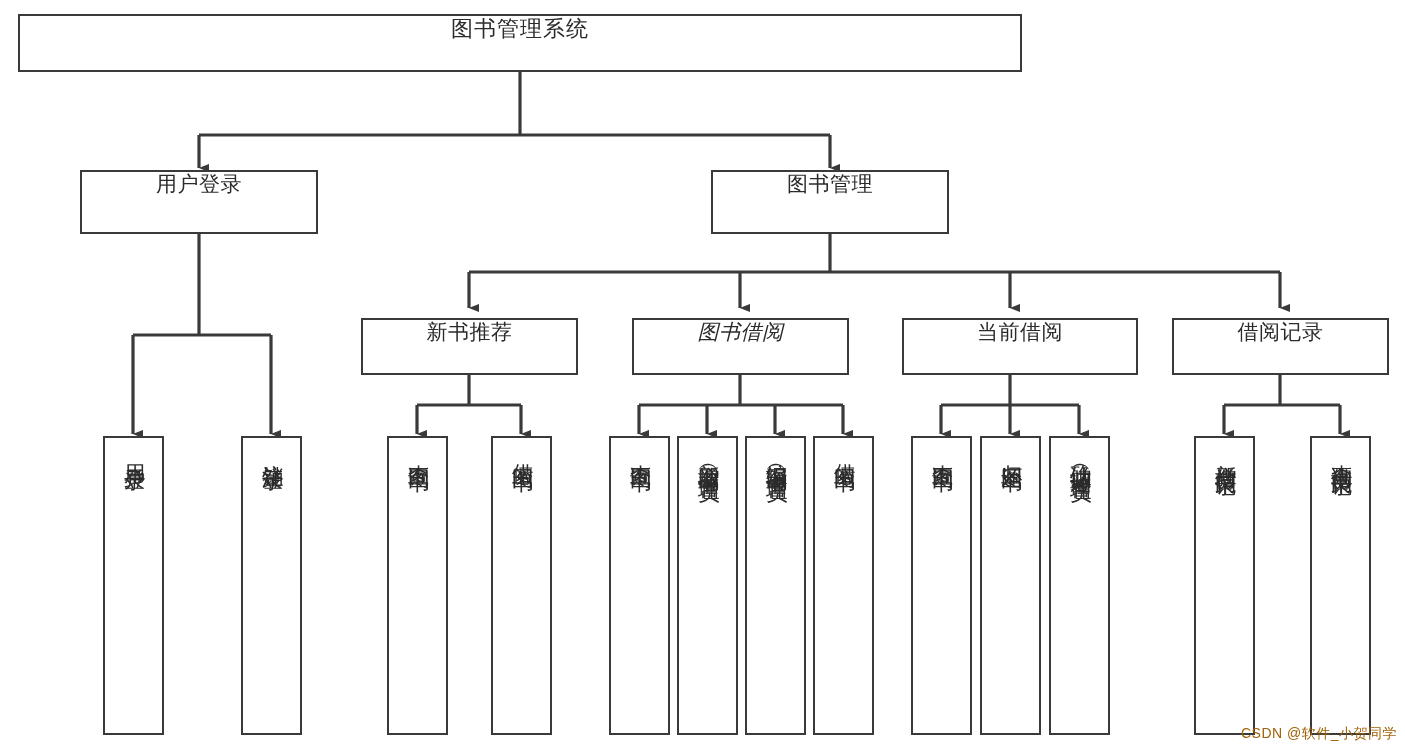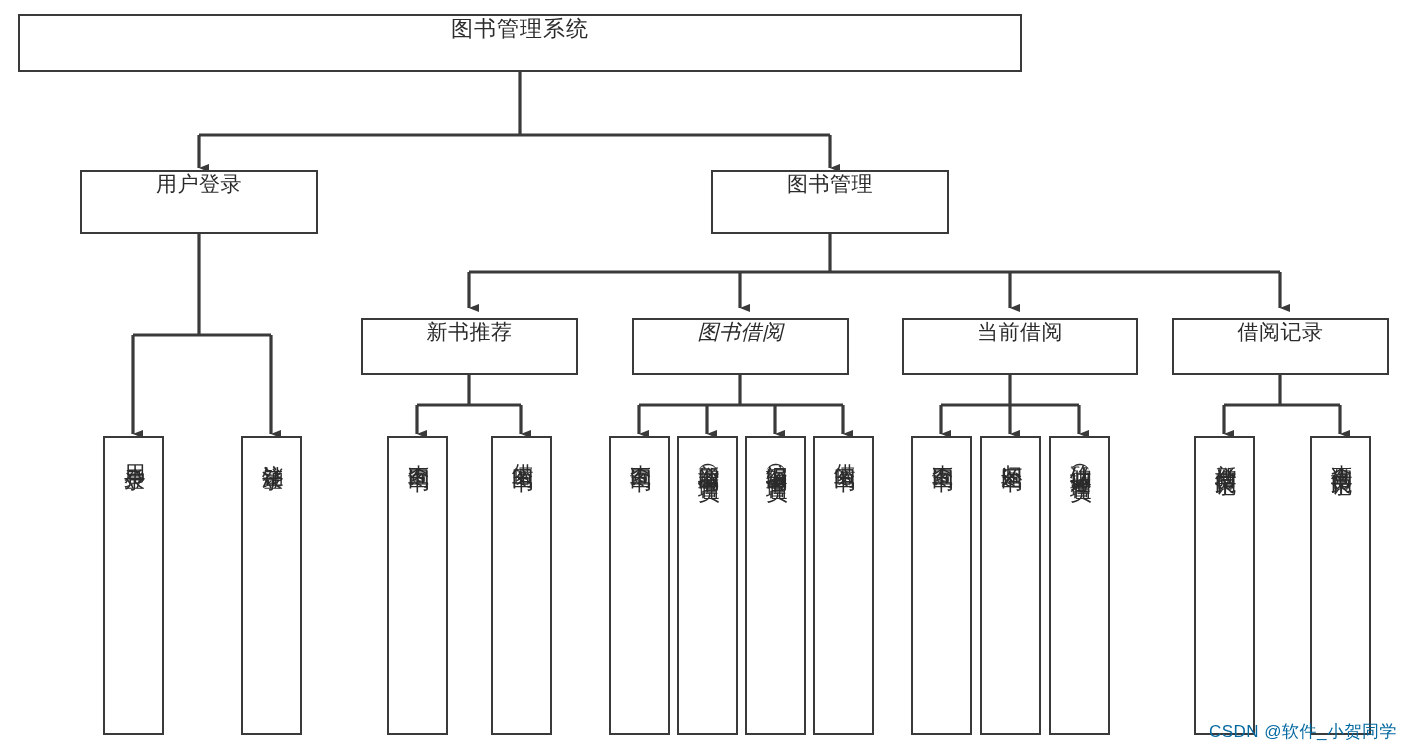--- a/index.html
+++ b/index.html
@@ -61,22 +61,22 @@
     text-orientation: upright;
     font-size: 21.5px;
     letter-spacing: 2.5px;
     line-height: 1;
     white-space: nowrap;
   }
   .watermark {
     position: absolute;
     right: 8px;
     bottom: 4px;
-    font-size: 17px;
-    color: #0369a1;
+    font-size: 14px;
+    color: #a16207;
     letter-spacing: 0.5px;
     white-space: nowrap;
     user-select: none;
   }
 </style>
 </head>
 <body>
 
 <div id="diagram-root">
 

